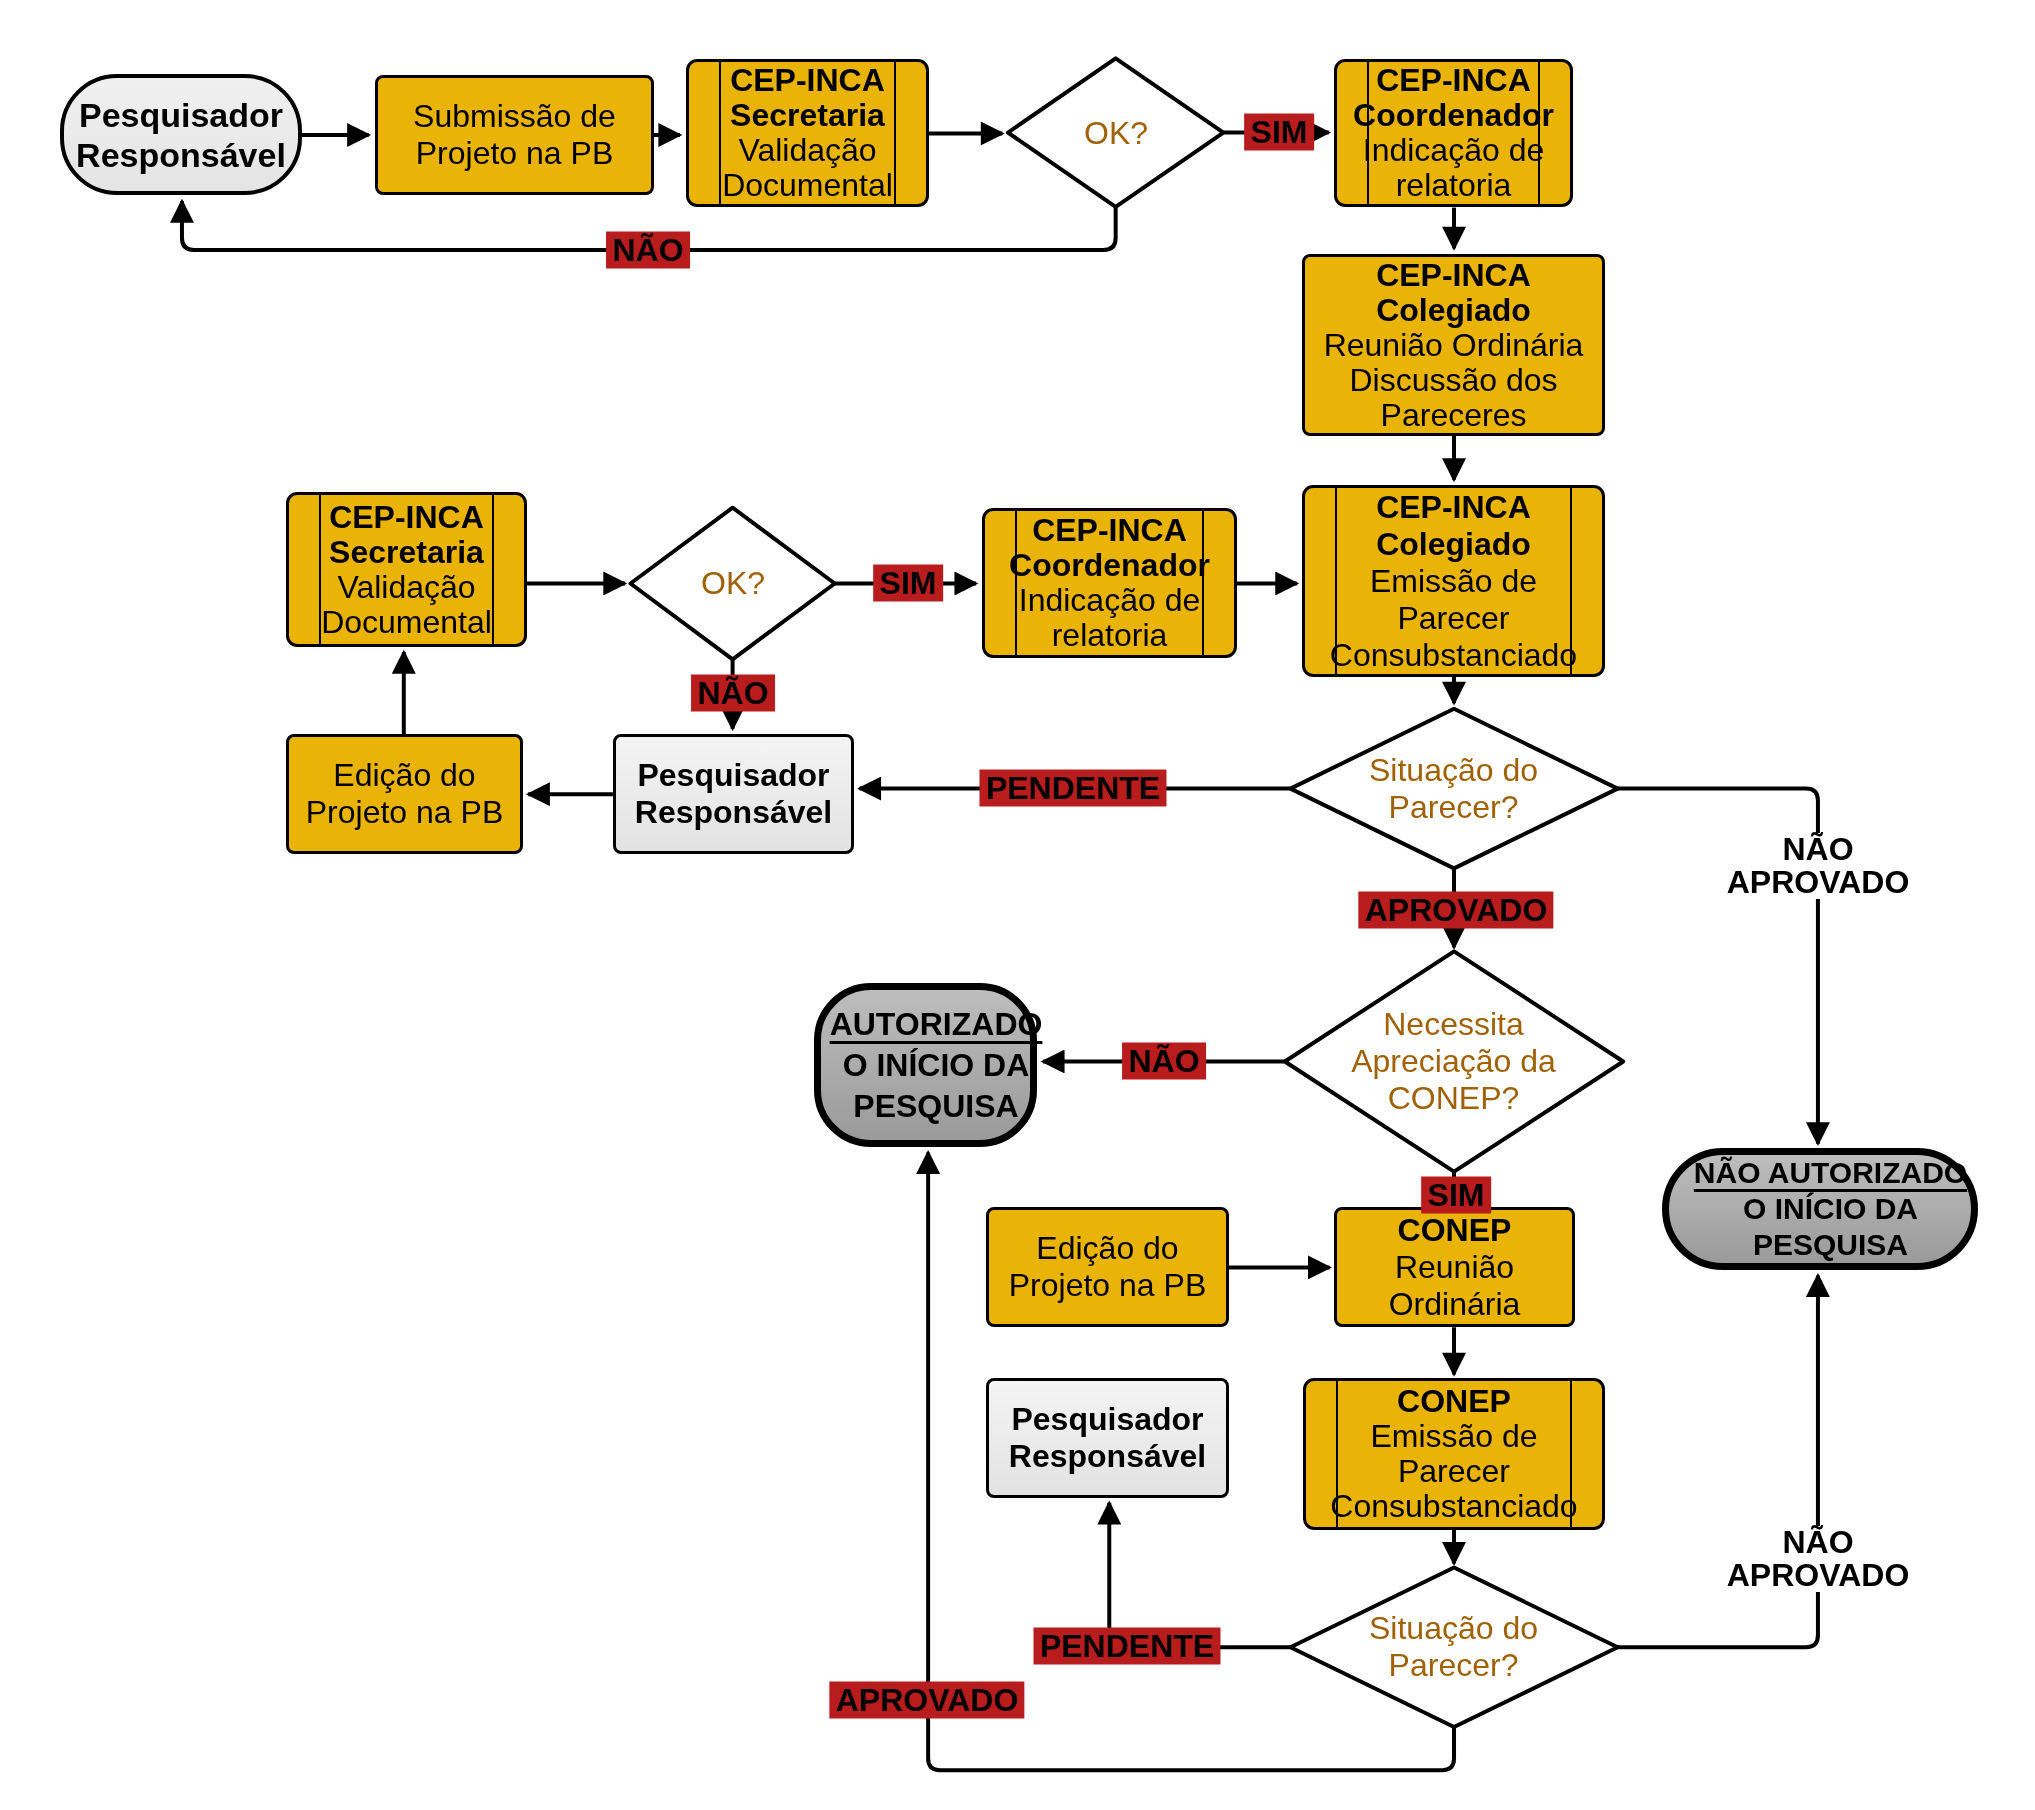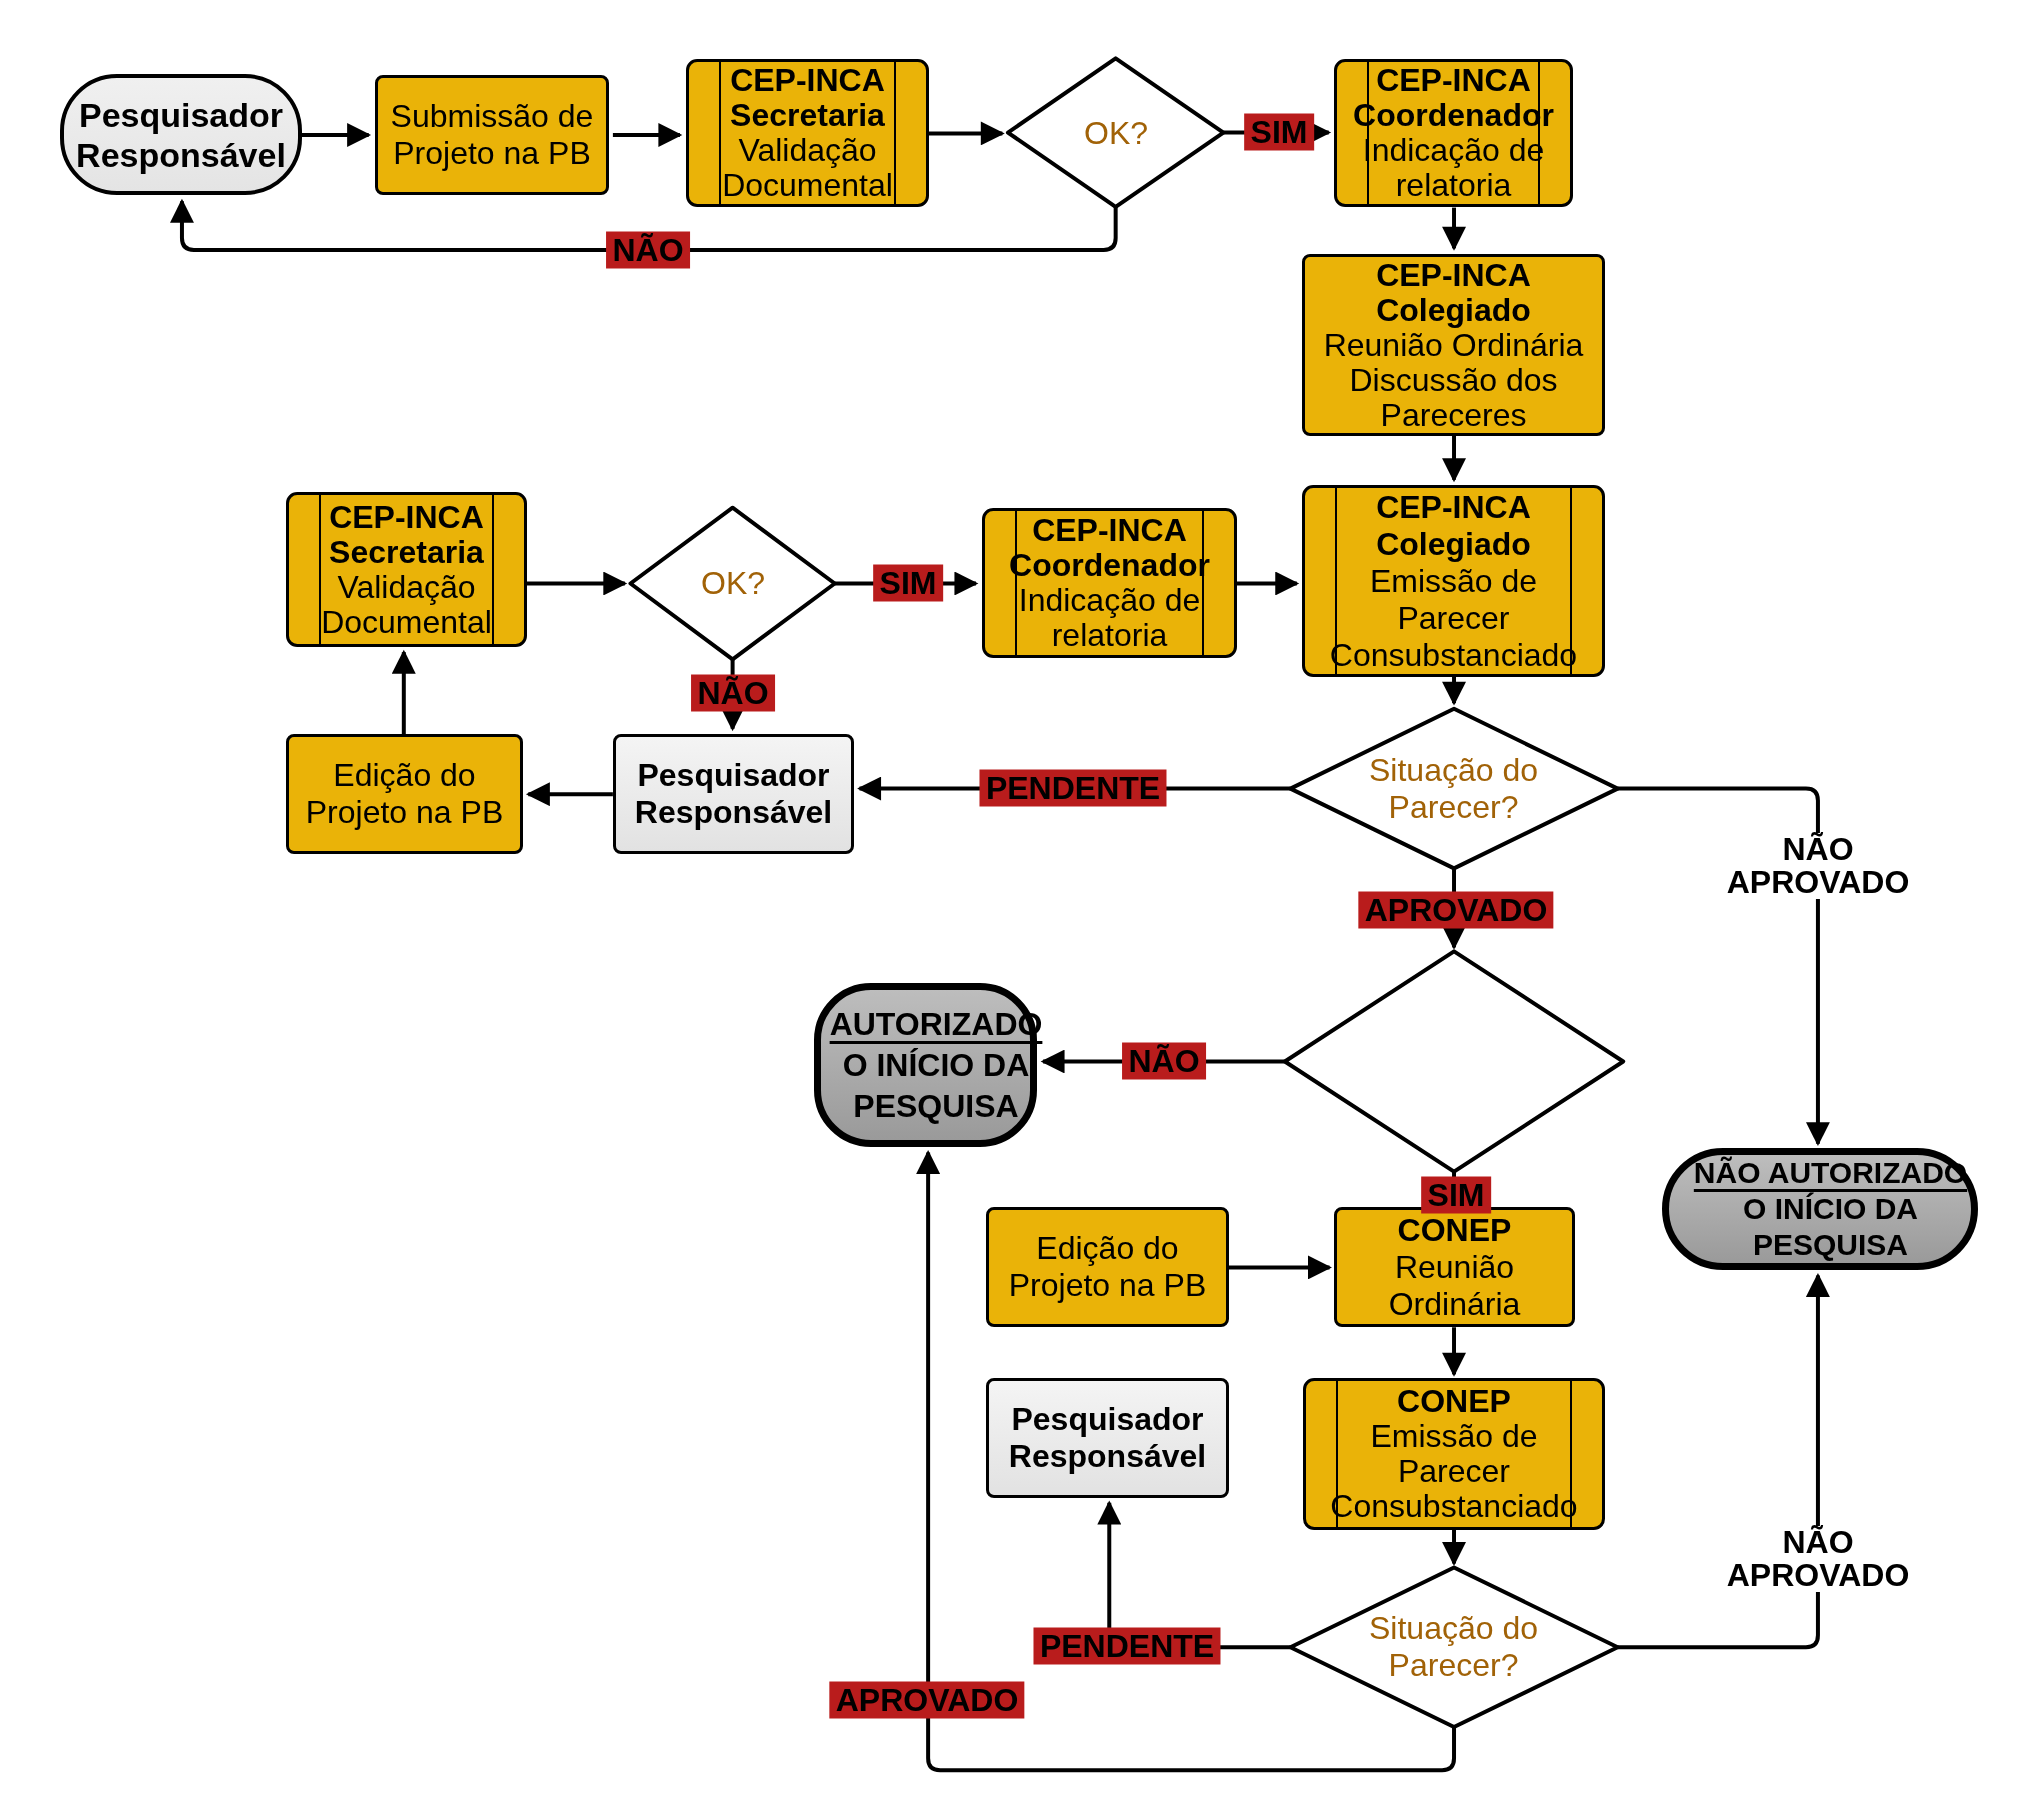--- a/index.html
+++ b/index.html
@@ -76,21 +76,21 @@
     <polygon class="diamond" points="1617,988 1822,888 2027,988 1822,1088"></polygon>
     <polygon class="diamond" points="1610,1330 1822,1192 2034,1330 1822,1468"></polygon>
     <polygon class="diamond" points="1617,2064 1822,1964 2027,2064 1822,2164"></polygon>
   </svg>
 
   <div class="node stadium" style="left:60px;top:74px;width:242px;height:121px;">
     <div class="ln b">Pesquisador</div>
     <div class="ln b">Responsável</div>
   </div>
 
-  <div class="node" style="left:375px;top:75px;width:234px;height:120px;">
+  <div class="node" style="left:375px;top:75px;width:279px;height:120px;">
     <div class="ln">Submissão de</div>
     <div class="ln">Projeto na PB</div>
   </div>
 
   <div class="node predef" style="left:686px;top:59px;width:243px;height:148px;line-height:35px;">
     <i class="bar l"></i>
     <i class="bar r"></i>
     <div class="ln b">CEP-INCA</div>
     <div class="ln b">Secretaria</div>
     <div class="ln">Validação</div>
@@ -158,20 +158,25 @@
   <div class="node actor" style="left:613px;top:734px;width:241px;height:120px;">
     <div class="ln b">Pesquisador</div>
     <div class="ln b">Responsável</div>
   </div>
 
   <div class="dtext" style="left:1310px;top:749px;width:287px;height:80px;">
     <div class="ln">Situação do</div>
     <div class="ln">Parecer?</div>
   </div>
 
+  <div class="dtext" style="left:1310px;top:1007px;width:287px;height:109px;">
+    <div class="ln">Necessita</div>
+    <div class="ln">Apreciação da</div>
+    <div class="ln">CONEP?</div>
+  </div>
 
   <div class="node stadium dark" style="left:814px;top:983px;width:223px;height:164px;font-size:32px;line-height:41px;">
     <div class="ln b u">AUTORIZADO</div>
     <div class="ln b">O INÍCIO DA</div>
     <div class="ln b">PESQUISA</div>
   </div>
 
   <div class="node stadium dark" style="left:1662px;top:1148px;width:316px;height:122px;font-size:30px;line-height:36px;border-radius:61px;">
     <div class="ln b u">NÃO AUTORIZADO</div>
     <div class="ln b">O INÍCIO DA</div>

